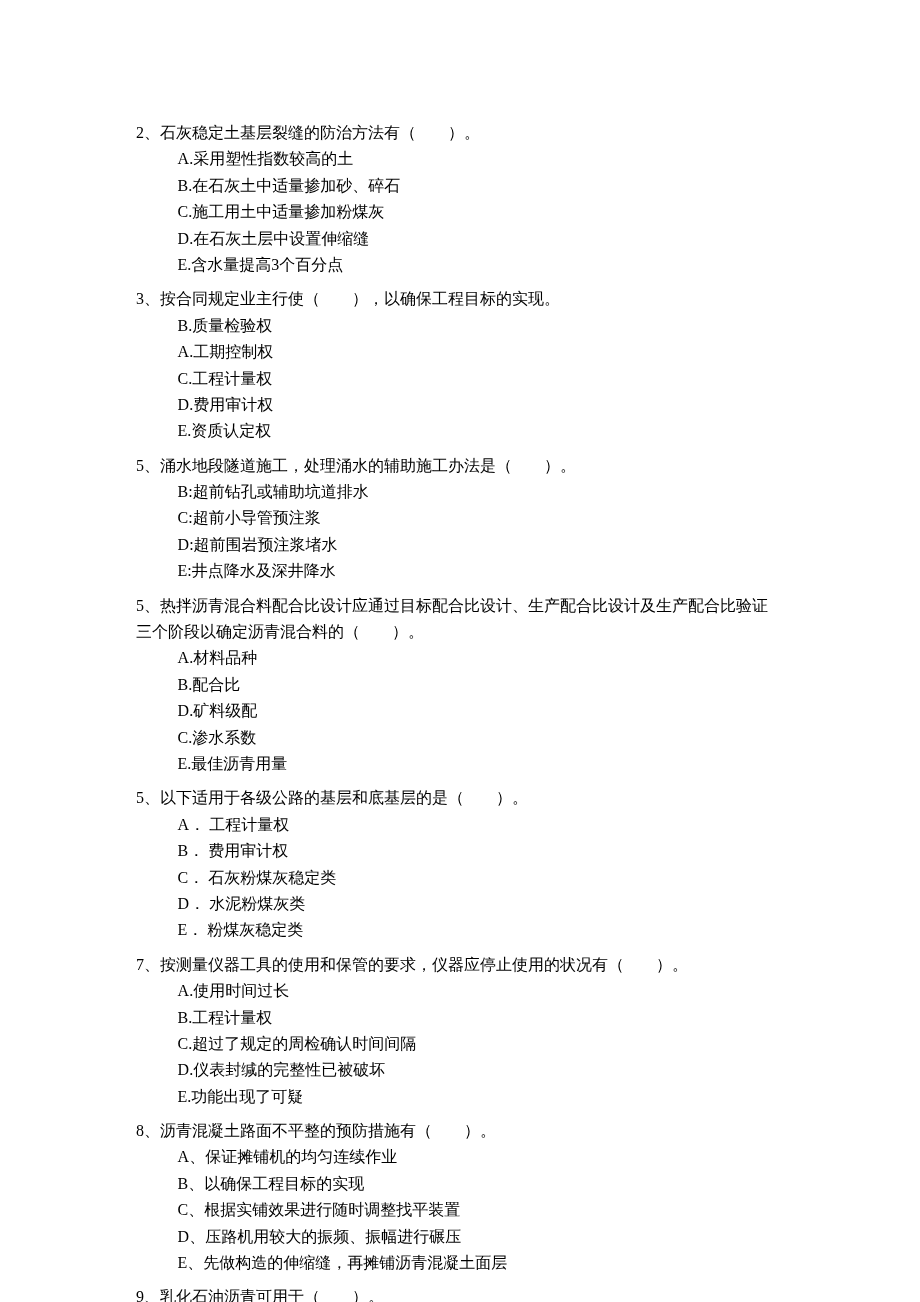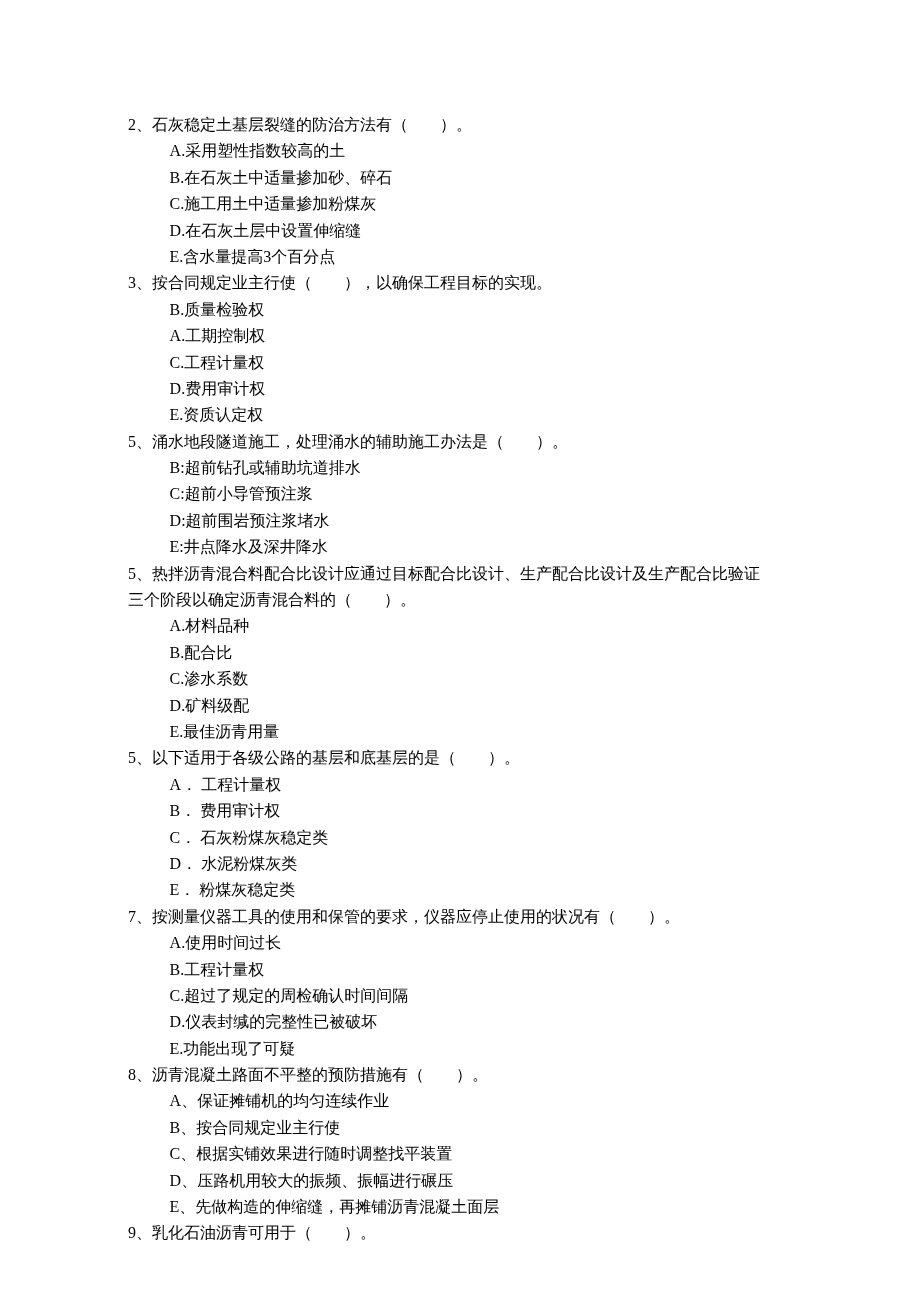--- a/index.html
+++ b/index.html
@@ -9,21 +9,21 @@
     font-family: "SimSun", "宋体", serif;
     font-size: 16px;
     color: #000000;
     line-height: 1.65;
     width: 920px;
   }
   .page {
     padding: 112px 125px 30px 128px;
   }
   .question {
-    margin: 0;
+    margin: 8px;
   }
   .q-stem {
     margin: 0;
   }
   .q-stem-cont {
     margin: 0;
   }
   .options {
     padding-left: 2.6em;
   }
@@ -64,22 +64,22 @@
           <p class="option">D:超前围岩预注浆堵水</p>
           <p class="option">E:井点降水及深井降水</p>
         </div>
       </div>
       <div class="question">
         <p class="q-stem">5、热拌沥青混合料配合比设计应通过目标配合比设计、生产配合比设计及生产配合比验证</p>
         <p class="q-stem-cont">三个阶段以确定沥青混合料的（　　）。</p>
         <div class="options">
           <p class="option">A.材料品种</p>
           <p class="option">B.配合比</p>
+          <p class="option">D.矿料级配</p>
           <p class="option">C.渗水系数</p>
-          <p class="option">D.矿料级配</p>
           <p class="option">E.最佳沥青用量</p>
         </div>
       </div>
       <div class="question">
         <p class="q-stem">5、以下适用于各级公路的基层和底基层的是（　　）。</p>
         <div class="options">
           <p class="option">A． 工程计量权</p>
           <p class="option">B． 费用审计权</p>
           <p class="option">C． 石灰粉煤灰稳定类</p>
           <p class="option">D． 水泥粉煤灰类</p>
@@ -93,21 +93,21 @@
           <p class="option">B.工程计量权</p>
           <p class="option">C.超过了规定的周检确认时间间隔</p>
           <p class="option">D.仪表封缄的完整性已被破坏</p>
           <p class="option">E.功能出现了可疑</p>
         </div>
       </div>
       <div class="question">
         <p class="q-stem">8、沥青混凝土路面不平整的预防措施有（　　）。</p>
         <div class="options">
           <p class="option">A、保证摊铺机的均匀连续作业</p>
-          <p class="option">B、按合同规定业主行使</p>
+          <p class="option">B、以确保工程目标的实现</p>
           <p class="option">C、根据实铺效果进行随时调整找平装置</p>
           <p class="option">D、压路机用较大的振频、振幅进行碾压</p>
           <p class="option">E、先做构造的伸缩缝，再摊铺沥青混凝土面层</p>
         </div>
       </div>
       <div class="question">
         <p class="q-stem">9、乳化石油沥青可用于（　　）。</p>
         <div class="options"></div>
       </div>
     </div>

